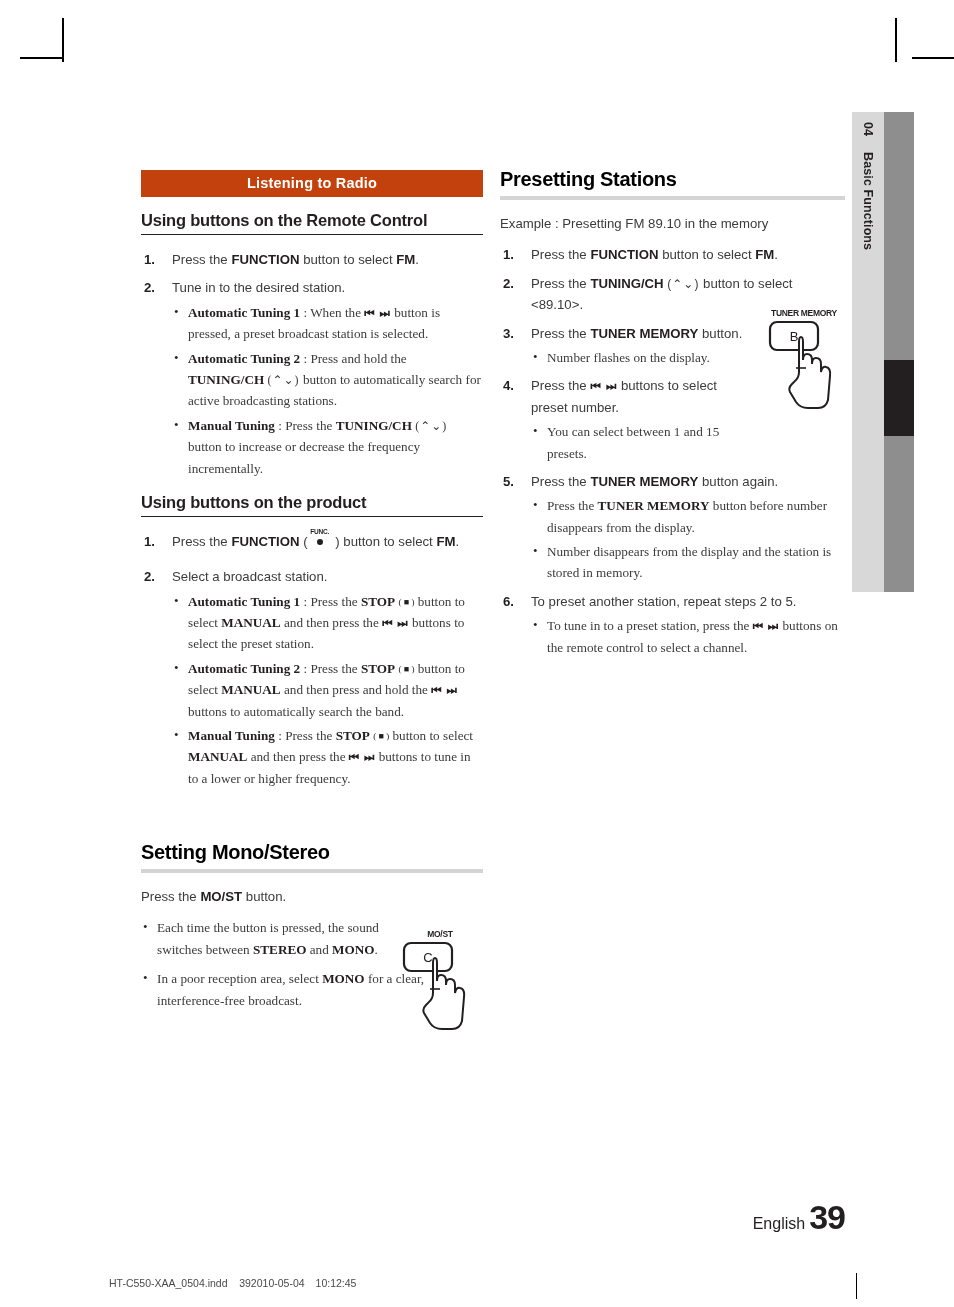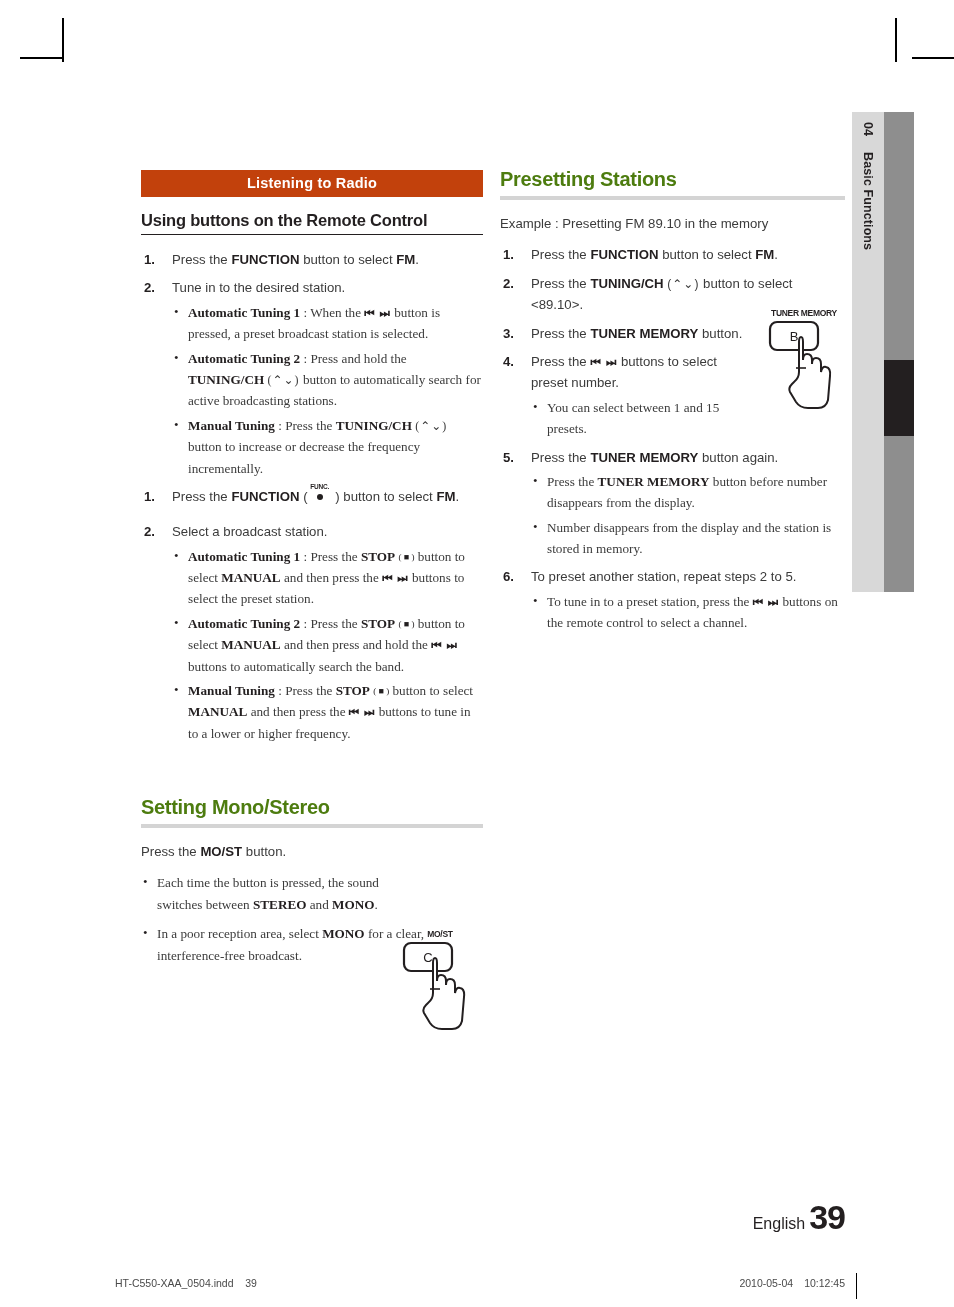--- a/index.html
+++ b/index.html
@@ -90,21 +90,21 @@
     font-weight: bold;
     color: #231f20;
     letter-spacing: -.2px;
     padding-bottom: 4px;
     border-bottom: 1.6px solid #231f20;
     margin: 14px 0 14px;
   }
   .h-major {
     font-size: 20px;
     font-weight: bold;
-    color: #4d7c0f;
+    color: #000000;
     letter-spacing: -.3px;
     padding-bottom: 5px;
     border-bottom: 4px solid #d4d4d4;
     margin: 0 0 14px;
   }
 
   
   .intro {
     font-size: 13.2px;
     color: #3b3b3b;
@@ -214,25 +214,25 @@
     justify-content: flex-end;
     align-items: baseline;
     padding-right: 109px;
     gap: 4px;
   }
   .page-foot .lang { font-size: 16px; color: #231f20; }
   .page-foot .pnum { font-size: 34px; font-weight: bold; color: #231f20; letter-spacing: -1px; }
 
   .print-foot {
     position: absolute;
-    left: 115px;
+    left: 109px;
     right: 109px;
     bottom: 18px;
     display: flex;
-    justify-content: space-between;
+    justify-content: flex-start;
     font-size: 10.5px;
     color: #4a4a4a;
   }
   .print-foot .right { display: flex; gap: 11px; }
   .print-foot .sep {
     position: absolute;
     right: -12px; top: -4px;
     width: 1px; height: 26px;
     background: #000;
   }
@@ -278,20 +278,21 @@
         <li>
           <b>Automatic Tuning 2</b><span> : </span><span>Press and hold the </span><b>TUNING/CH</b> <span class="updown">(⌃⌄)</span><span> button to automatically search for active broadcasting stations.</span>
         </li>
         <li>
           <b>Manual Tuning</b><span> : </span><span>Press the </span><b>TUNING/CH</b> <span class="updown">(⌃⌄)</span><span> button to increase or decrease the frequency incrementally.</span>
         </li>
       </ul>
     </li>
   </ol>
 
+  <div class="h-sub">Using buttons on the product</div>
 
   <ol class="steps">
     <li>
       <span class="num">1.</span>
       <span><span>Press the </span><b>FUNCTION</b> (<span class="func-btn"><span class="lbl">FUNC.</span><span class="dot"></span></span><span> ) button to select </span><b>FM</b><span>.</span></span>
     </li>
     <li style="margin-top:14px;">
       <span class="num">2.</span>
       <span>Select a broadcast station.</span>
 
@@ -346,20 +347,23 @@
       <span class="num">1.</span>
       <span><span>Press the </span><b>FUNCTION</b><span> button to select </span><b>FM</b><span>.</span></span>
     </li>
     <li>
       <span class="num">2.</span>
       <span><span>Press the </span><b>TUNING/CH</b> <span class="updown">(⌃⌄)</span><span> button to select &lt;89.10&gt;.</span></span>
     </li>
     <li style="width:265px;">
       <span class="num">3.</span>
       <span><span>Press the </span><b>TUNER MEMORY</b><span> button.</span></span>
+      <ul class="bullets">
+        <li>Number flashes on the display.</li>
+      </ul>
     </li>
     <li style="width:250px;">
       <span class="num">4.</span>
       <span><span>Press the </span><span class="nav-glyph">⏮ ⏭</span><span> buttons to select preset number.</span></span>
       <ul class="bullets">
         <li>You can select between 1 and 15 presets.</li>
       </ul>
     </li>
     <li>
       <span class="num">5.</span>

